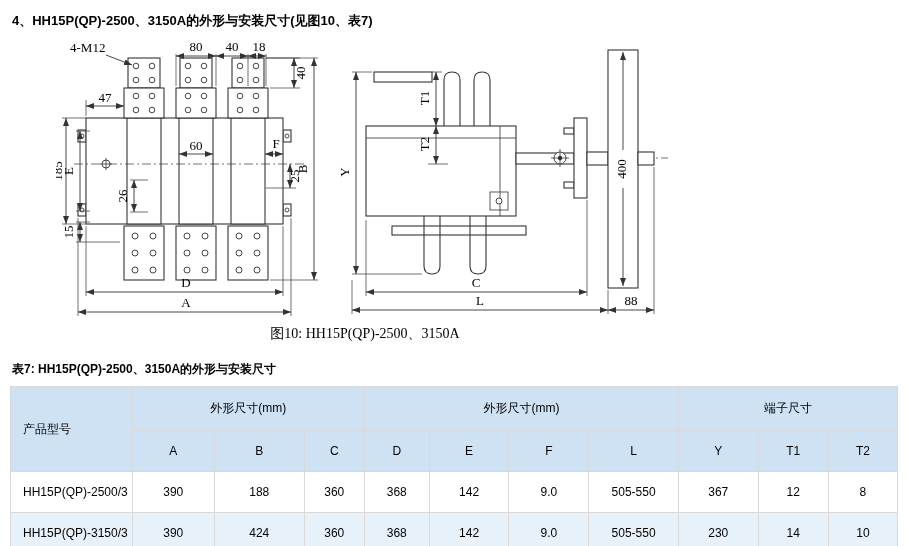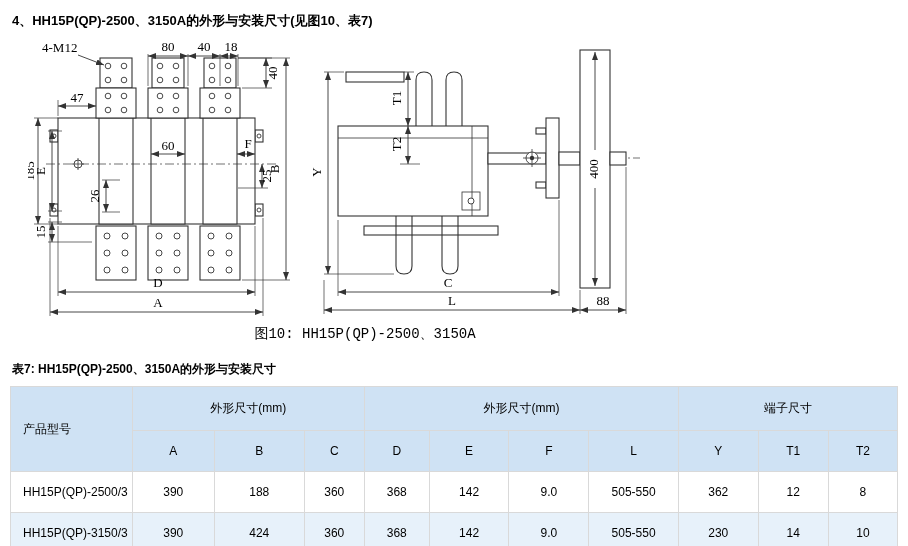--- a/index.html
+++ b/index.html
@@ -2,23 +2,23 @@
 <html style="--header-bg: #cfe2f4; --row-alt-bg: #e7f1fa; --border: #d9d9d9; --line: #333333;"><head>
 <meta charset="utf-8">
 <style>
   html,body{margin:0;padding:0;background:#fff;}
   .page{
     width:908px;height:546px;box-sizing:border-box;
     padding:12px 10px 0 10px;overflow:hidden;
     font-family:"Liberation Sans",sans-serif;color:#000;background:#fff;
   }
   .doc-title{font-size:13px;font-weight:bold;margin:0 0 6px 2px;}
-  .drawing-wrap{margin-left:18px;width:650px;}
+  .drawing-wrap{margin-left:46px;width:650px;}
   .fig-caption{width:650px;margin-left:30px;text-align:center;font-size:14px;
-    font-family:Liberation Mono, monospace;margin-top:0;}
+    font-family:Liberation Serif, serif;margin-top:0;}
   .tbl-caption{font-size:12px;font-weight:bold;margin:18px 0 8px 2px;}
 
   
   svg text{font-family:"Liberation Serif",serif;font-size:13px;fill:#000;}
   .part{fill:#fff;stroke:#333;stroke-width:1.1;}
   .open{fill:none;stroke:#333;stroke-width:1.1;}
   .thin{fill:none;stroke:#333;stroke-width:0.8;}
   .hole{fill:#fff;stroke:#333;stroke-width:0.9;}
   .dot{fill:#333;stroke:none;}
   .cl{fill:none;stroke:#333;stroke-width:0.7;stroke-dasharray:9 3 2 3;}
@@ -271,21 +271,21 @@
     <tbody>
       <tr>
         <td class="model">HH15P(QP)-2500/3</td>
         <td>390</td>
         <td>188</td>
         <td>360</td>
         <td>368</td>
         <td>142</td>
         <td>9.0</td>
         <td>505-550</td>
-        <td>362</td>
+        <td>367</td>
         <td>12</td>
         <td>8</td>
       </tr>
       <tr class="alt">
         <td class="model">HH15P(QP)-3150/3</td>
         <td>390</td>
         <td>424</td>
         <td>360</td>
         <td>368</td>
         <td>142</td>

